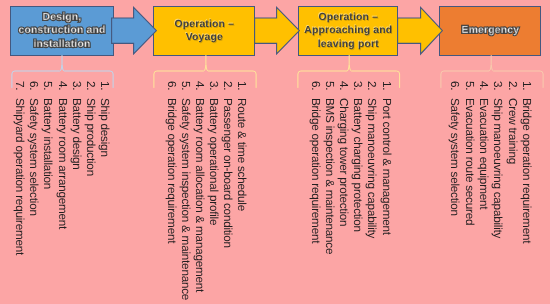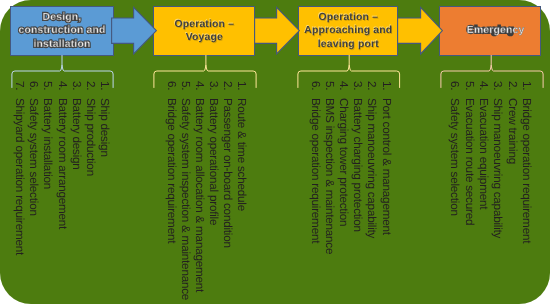--- a/index.html
+++ b/index.html
@@ -1,21 +1,21 @@
 <!DOCTYPE html>
 <html><head>
 <meta charset="utf-8">
 <title>Phase diagram</title>
 <style>
   html,body{margin:0;padding:0;background:#ffffff;}
   body{width:550px;height:304px;overflow:hidden;
        font-family:"Liberation Sans",sans-serif;
        -webkit-font-smoothing:antialiased;
        text-rendering:geometricPrecision;}
-  #stage{position:relative;width:550px;height:304px;background:#4d7c0f;border-radius:31px;}
+  #stage{position:relative;width:550px;height:304px;background:#fca5a5;}
 
   
   .phase-box{position:absolute;top:6px;height:50px;box-sizing:border-box;
              border:1px solid #44587f;display:flex;align-items:center;
              justify-content:center;text-align:center;}
   .phase-label{font-weight:bold;font-size:10.35px;line-height:13.3px;
                letter-spacing:0.2px;white-space:pre-line;}
   .lbl-outline{color:transparent;position:relative;
      -webkit-text-stroke:2.1px #3d3d3d;}
   .lbl-outline::after{content:attr(data-txt);position:absolute;left:0;top:0;
@@ -69,21 +69,21 @@
 Voyage</div>
   </div>
   <div class="phase-box" id="box-approach">
     <div class="phase-label lbl-dark" data-txt="Operation –
 Approaching and
 leaving port">Operation –
 Approaching and
 leaving port</div>
   </div>
   <div class="phase-box" id="box-emergency">
-    <div class="phase-label lbl-outline" data-txt="Emergency">Charging</div>
+    <div class="phase-label lbl-outline" data-txt="Emergency">Emergency</div>
   </div>
 
   <div class="arrow" id="arrow-1">
     <svg width="46" height="50" viewBox="0 0 46 50">
         <path d="M0.6 12 H22.6 V1.4 L45.4 24.7 L22.6 48 V37.4 H0.6 Z" fill="#5b9bd5" stroke="#44587f" stroke-width="1.1" stroke-linejoin="miter"></path>
       </svg>
   </div>
   <div class="arrow" id="arrow-2">
     <svg width="46" height="50" viewBox="0 0 46 50">
         <path d="M0.6 12 H22.6 V1.4 L45.4 24.7 L22.6 48 V37.4 H0.6 Z" fill="#ffc000" stroke="#44587f" stroke-width="1.1" stroke-linejoin="miter"></path>

